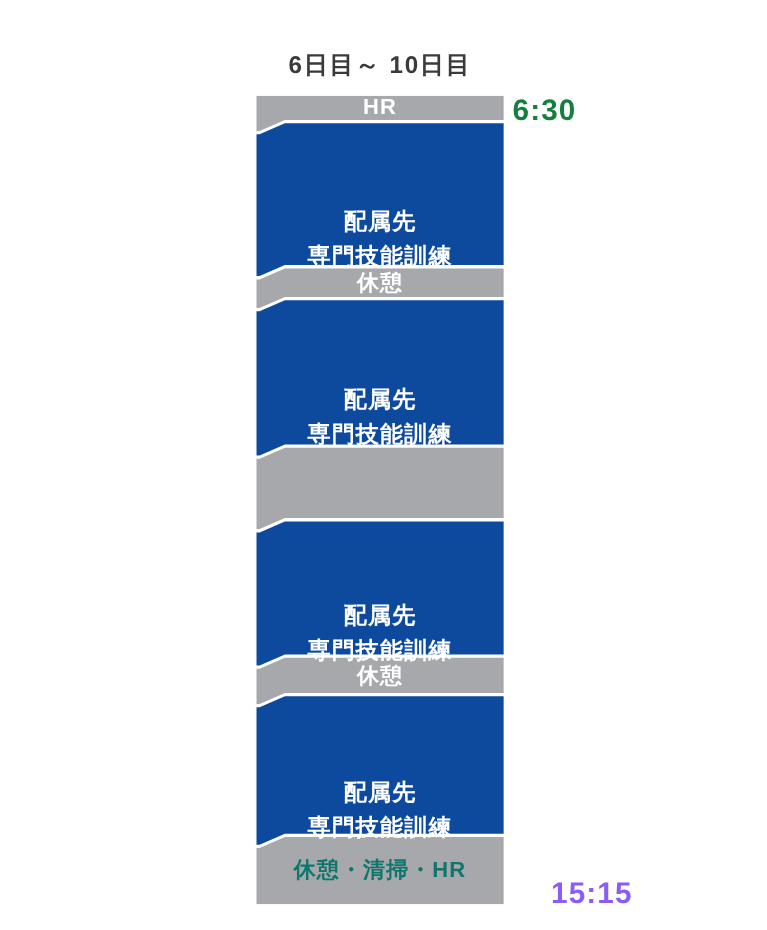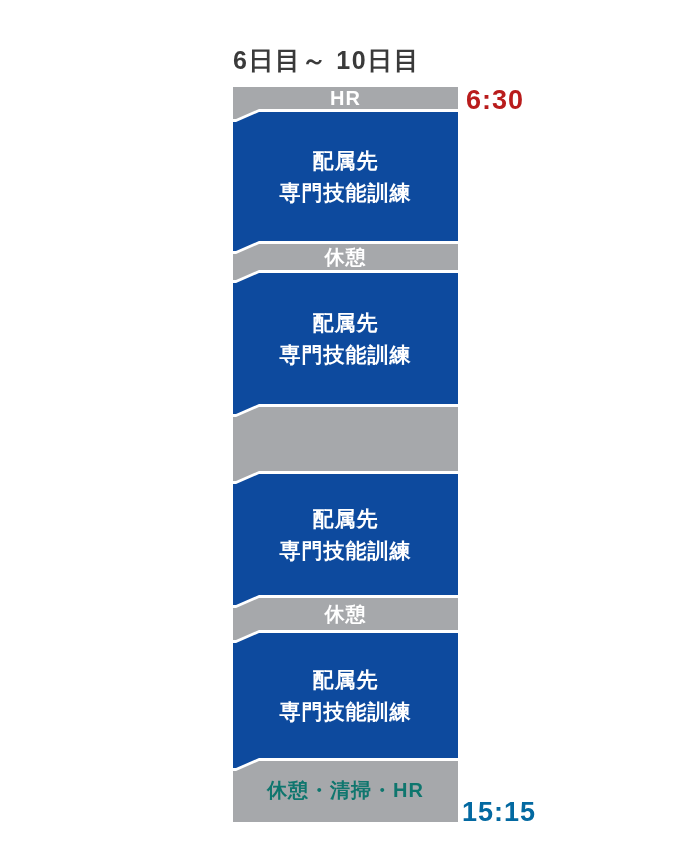--- a/index.html
+++ b/index.html
@@ -4,38 +4,38 @@
 <style>
   html,body{margin:0;padding:0;}
   body{
     width:697px;height:845px;position:relative;overflow:hidden;
     background:#ffffff;
     font-family:"Liberation Sans","DejaVu Sans",sans-serif;
   }
   .canvas{position:absolute;inset:0;}
   .page-title{
     position:absolute;left:233px;top:44px;width:225px;
-    text-align:left;font-size:25px;font-weight:bold;
+    text-align:center;font-size:22px;font-weight:bold;
     letter-spacing:1.5px;white-space:nowrap;
   }
   .schedule-column{
     position:absolute;left:233px;top:87px;width:225px;height:735px;
   }
   .schedule-column svg{
     position:absolute;left:0;top:0;width:225px;height:735px;display:block;
   }
   .band-labels{position:absolute;left:0;top:0;width:225px;height:549px;}
   .band-label{
     position:absolute;left:0;width:225px;
     display:flex;align-items:center;justify-content:center;
     text-align:center;white-space:pre-line;
     font-weight:600;
   }
   .band-label.break{font-size:20px;letter-spacing:1px;}
-  .band-label.training{font-size:21px;line-height:1.48;letter-spacing:1px;}
+  .band-label.training{font-size:21px;line-height:1.48;letter-spacing:1px;margin-top:41px;}
   .time-label{
     position:absolute;font-size:27px;font-weight:bold;
     letter-spacing:1px;white-space:nowrap;line-height:1;
   }
   .time-start{left:466px;top:87px;}
   .time-end{left:462px;top:799px;}
 </style>
 </head>
 <body style="background: rgb(255, 255, 255);">
 
@@ -64,17 +64,17 @@
 専門技能訓練</div>
         <div class="band-label training" style="top: 385.5px; height: 124px; color: rgb(255, 255, 255);">配属先
 専門技能訓練</div>
         <div class="band-label break" style="top: 509.5px; height: 35px; color: rgb(255, 255, 255);">休憩</div>
         <div class="band-label training" style="top: 544.5px; height: 128px; color: rgb(255, 255, 255);">配属先
 専門技能訓練</div>
         <div class="band-label break" style="top: 672.5px; height: 62.5px; color: #0f766e;">休憩・清掃・HR</div>
       </div>
   </div>
 
-  <div class="time-label time-start" style="color: #b91c1c;">6:30</div>
+  <div class="time-label time-start" style="color: #15803d;">6:30</div>
 
-  <div class="time-label time-end" style="color: #0369a1;">15:15</div>
+  <div class="time-label time-end" style="color: #8b5cf6; margin-left: 39px;">15:15</div>
 
 </div>
 
 </body></html>

